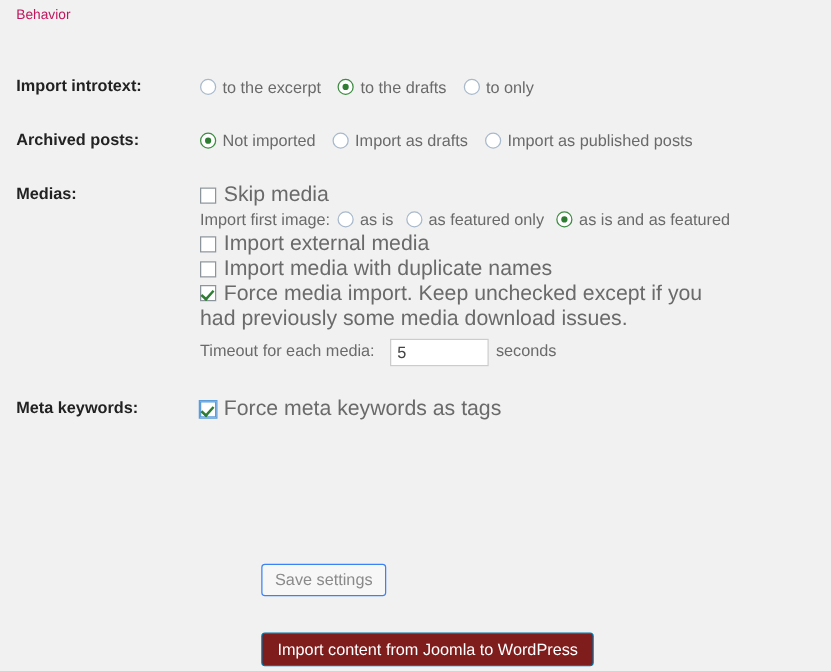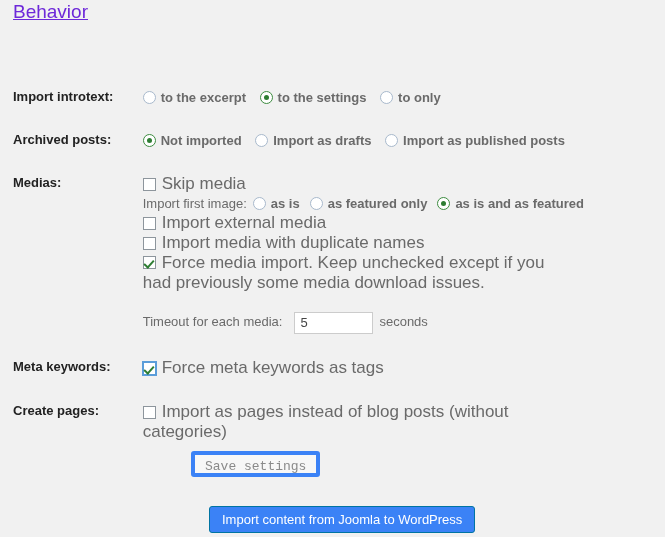--- a/index.html
+++ b/index.html
@@ -18,32 +18,31 @@
   .page {
     position: relative;
     width: 665px;
     height: 537px;
   }
 
   .section-title {
     position: absolute;
     left: 13px;
     top: 0px;
-    font-size: 19px;
+    font-size: 11px;
     font-weight: normal;
-    color: #6d28d9;
+    color: #be185d;
     line-height: 24px;
     margin: 0;
-    text-decoration: underline;
   }
 
   .form-table {
     position: absolute;
     left: 0;
-    top: 76px;
+    top: 48px;
     width: 584px;
     border-collapse: collapse;
   }
   .form-table td {
     vertical-align: top;
     padding: 0;
   }
   .row-label {
     width: 197px;
     padding-left: 13px !important;
@@ -91,21 +90,20 @@
     left: 3px;
     top: 3px;
     width: 5px;
     height: 5px;
     border-radius: 50%;
     background: #2e7d32;
   }
   .rad-label {
     color: #6a6a6a;
     font-size: 13px;
-    font-weight: bold;
   }
 
   
   .chk-line {
     display: block;
     line-height: 19px;
     white-space: nowrap;
   }
   .chk {
     display: inline-block;
@@ -151,63 +149,63 @@
   }
   .force-block .chk { float: left; margin-top: 3px; }
 
   .inline-prefix {
     color: #6a6a6a;
     margin-right: 6px;
   }
 
   .timeout-row {
     display: block;
-    margin-top: 17px;
+    margin-top: 4px;
     line-height: 24px;
     white-space: nowrap;
   }
   .timeout-input {
     width: 79px;
     height: 22px;
     border: 1px solid #ccc;
     background: #fff;
     font-family: "Liberation Sans", sans-serif;
     font-size: 13px;
     color: #444;
     padding: 0 5px;
     box-sizing: border-box;
     vertical-align: middle;
     margin: 0 6px;
     border-radius: 0;
   }
 
   .btn-secondary {
     position: absolute;
-    left: 191px;
+    left: 209px;
     top: 451px;
     height: 26px;
     padding: 0 10px;
     background: #f7f7f7;
-    border: 4px solid #3b82f6;
+    border: 1px solid #3b82f6;
     border-radius: 3px;
     color: #8a8a8a;
-    font-family: Liberation Mono, monospace;
+    font-family: Liberation Sans, sans-serif;
     font-size: 13px;
     line-height: 24px;
     cursor: pointer;
     box-sizing: border-box;
   }
 
   .btn-primary {
     position: absolute;
     left: 209px;
     top: 506px;
     height: 27px;
     padding: 0 12px;
-    background: #3b82f6;
+    background: #7f1d1d;
     border: 1px solid #0074a2;
     border-radius: 3px;
     color: #fff;
     font-family: "Liberation Sans", sans-serif;
     font-size: 13px;
     font-weight: normal;
     line-height: 25px;
     cursor: pointer;
     box-sizing: border-box;
   }
@@ -222,21 +220,21 @@
   <table class="form-table">
     <tbody>
 
       <tr>
         <td class="row-label">Import introtext:</td>
         <td class="row-field">
           <span class="radio-opt">
             <span class="rad"></span><span class="rad-label">to the excerpt</span>
           </span>
           <span class="radio-opt">
-            <span class="rad checked"></span><span class="rad-label">to the settings</span>
+            <span class="rad checked"></span><span class="rad-label">to the drafts</span>
           </span>
           <span class="radio-opt">
             <span class="rad"></span><span class="rad-label">to only</span>
           </span>
         </td>
       </tr>
 
       <tr>
         <td class="row-label">Archived posts:</td>
         <td class="row-field">
@@ -285,28 +283,20 @@
 
       <tr>
         <td class="row-label">Meta keywords:</td>
         <td class="row-field">
           <span class="chk-line">
             <span class="chk checked focused"></span><span class="chk-label">Force meta keywords as tags</span>
           </span>
         </td>
       </tr>
 
-      <tr>
-        <td class="row-label">Create pages:</td>
-        <td class="row-field">
-          <span class="chk-line">
-            <span class="chk"></span><span class="chk-label">Import as pages instead of blog posts (without categories)</span>
-          </span>
-        </td>
-      </tr>
 
     </tbody>
   </table>
 
   <button class="btn-secondary">Save settings</button>
   <button class="btn-primary">Import content from Joomla to WordPress</button>
 
 </div>
 
 </body></html>

